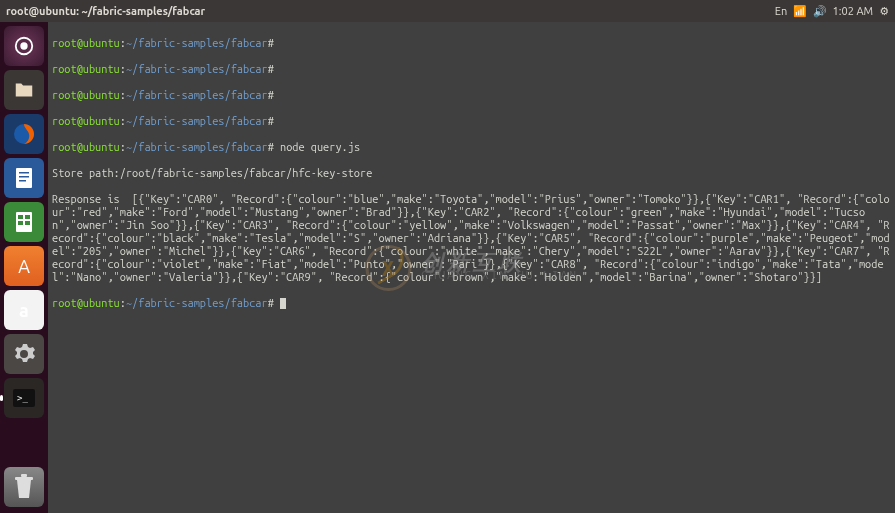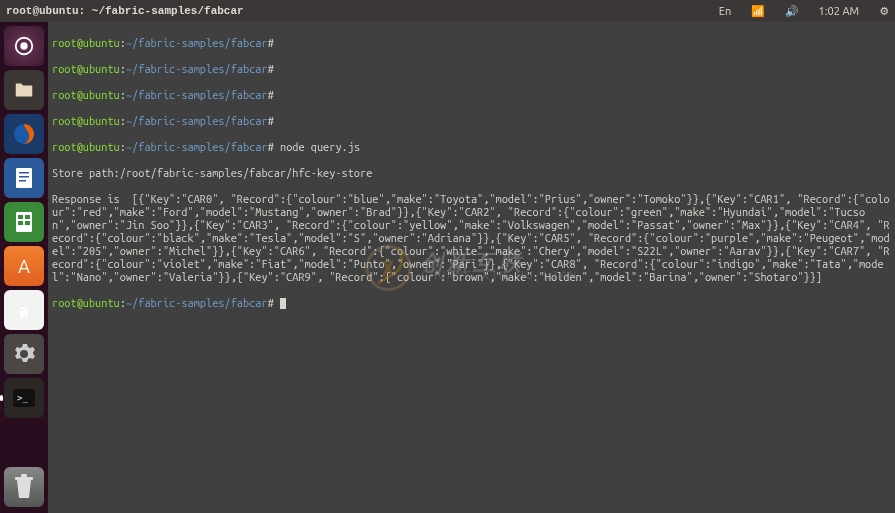--- a/index.html
+++ b/index.html
@@ -1,22 +1,22 @@
 <!DOCTYPE html>
 <html><head>
 <meta charset="utf-8">
 <style>
 * { margin: 0; padding: 0; box-sizing: border-box; }
 html, body { width: 895px; height: 513px; overflow: hidden; font-family: "Ubuntu", "DejaVu Sans", sans-serif; }
 body { display: flex; flex-direction: column; background: #2c001e; }
 
 
 .top-panel { height: 22px; background: #3a3736; color: #dfdbd2; display: flex; align-items: center; font-size: 11px; padding: 0 6px; }
-.top-panel .title { flex: 1; font-weight: bold; font-family: Liberation Mono, monospace; }
-.top-panel .tray { display: flex; align-items: center; gap: 20px; }
+.top-panel .title { flex: 1; font-weight: bold; }
+.top-panel .tray { display: flex; align-items: center; gap: 6px; }
 .top-panel .tray span { display: inline-flex; align-items: center; }
 
 
 .content { flex: 1; display: flex; height: calc(513px - 22px); position: relative; }
 
 
 .launcher { width: 48px; background: rgba(40, 20, 30, 0.6); display: flex; flex-direction: column; align-items: center; padding-top: 4px; gap: 4px; position: relative; }
 .launcher .icon { width: 40px; height: 40px; border-radius: 6px; display: flex; align-items: center; justify-content: center; font-size: 18px; color: #fff; }
 .launcher .icon.active::before { content: ""; position: absolute; left: 0; width: 3px; height: 6px; background: #fff; border-radius: 2px; }
 .launcher .spacer { flex: 1; }

